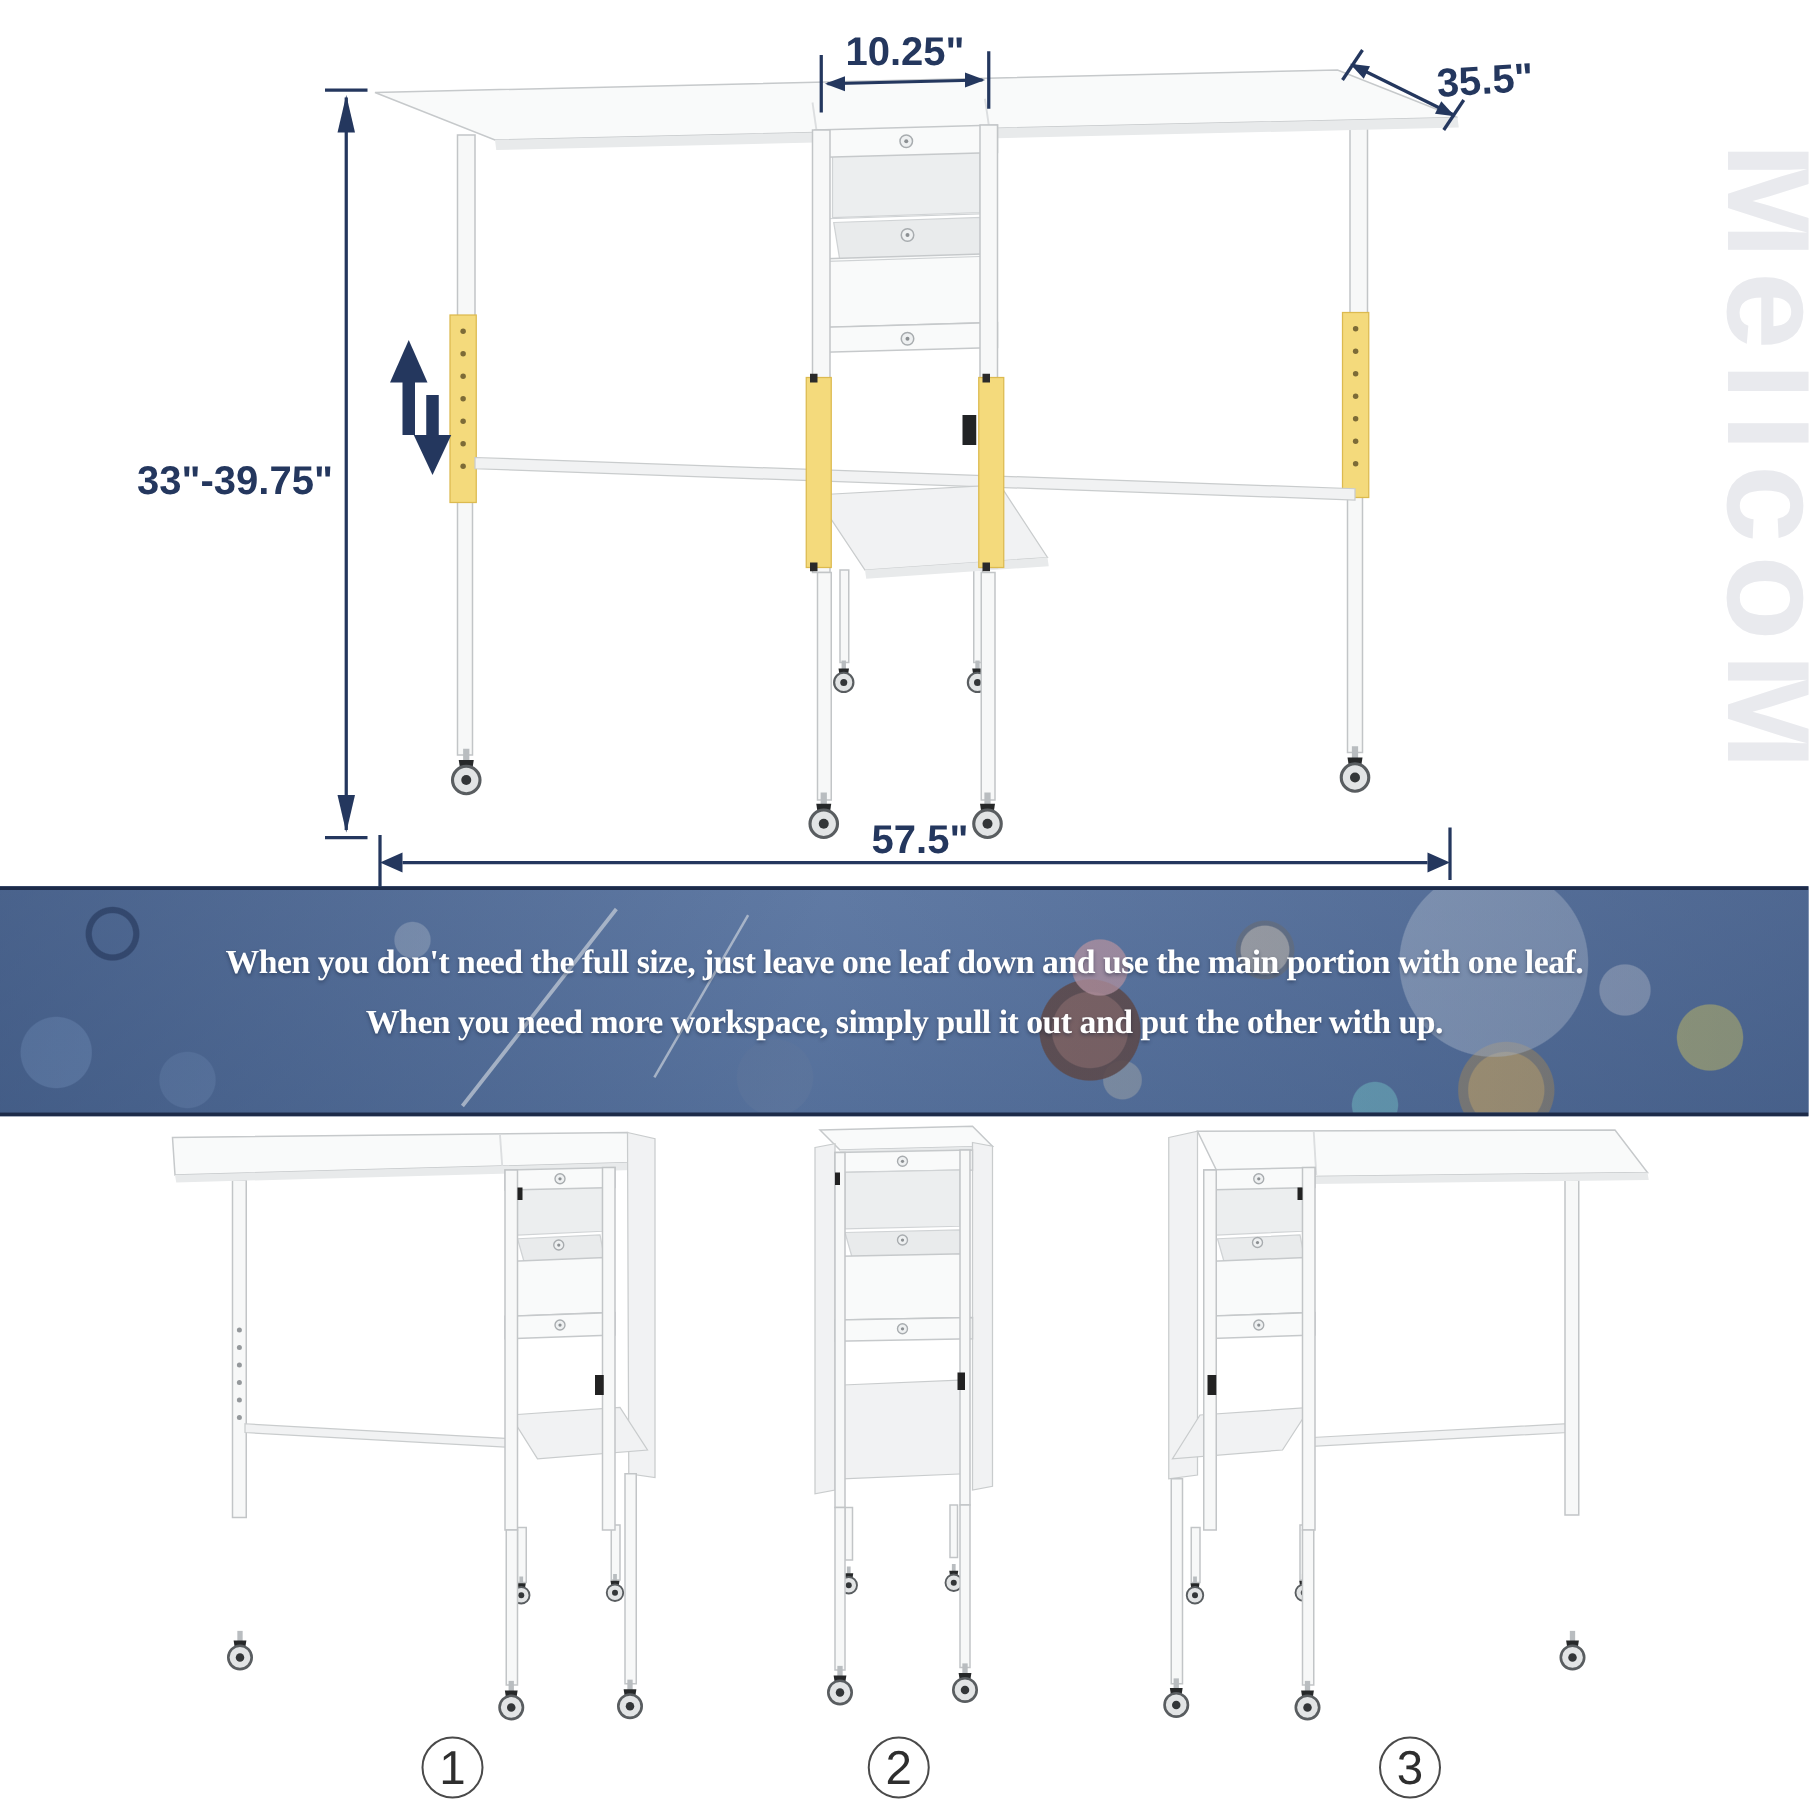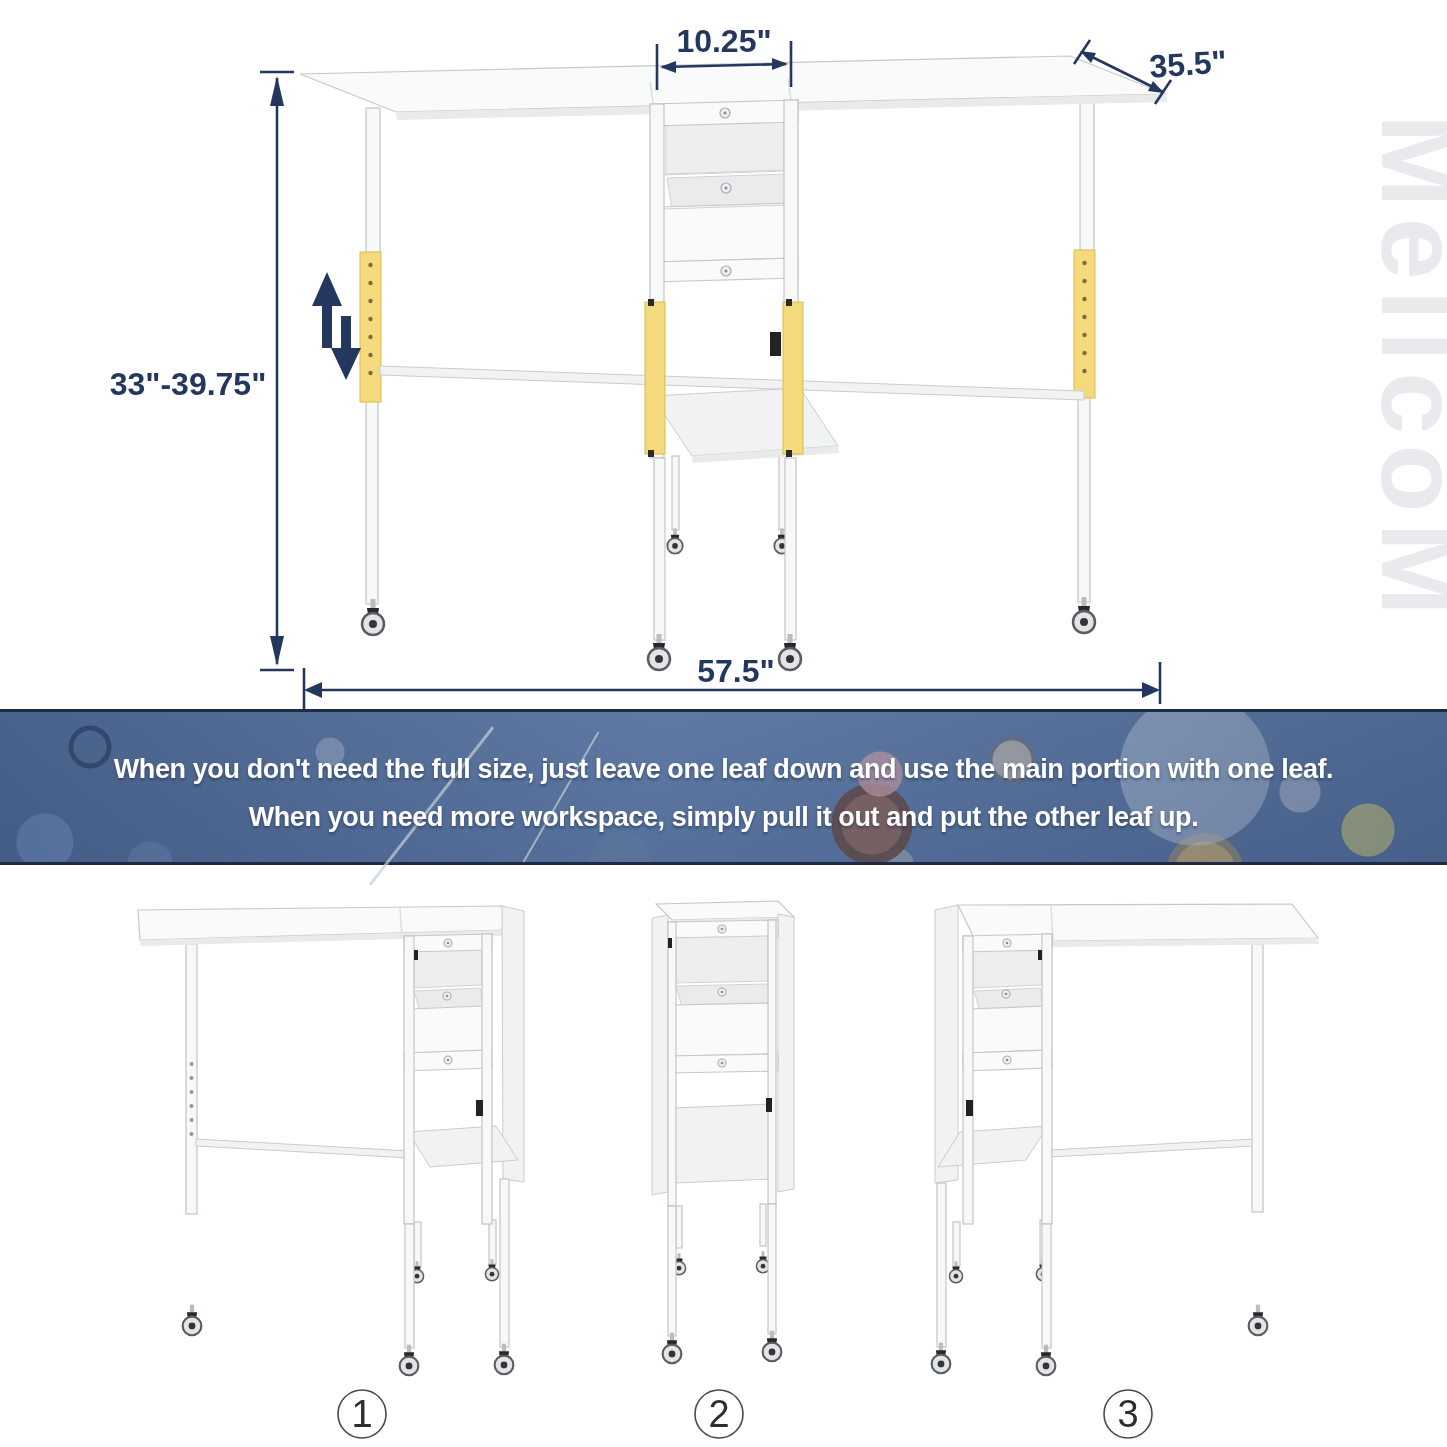--- a/index.html
+++ b/index.html
@@ -27,40 +27,41 @@
   .edge2{fill:#e8eaeb;stroke:none;}
   .seam{stroke:#dcdee0;stroke-width:1.5;}
   .hole{fill:#94989b;}
   .dims line{stroke:#24375e;stroke-width:2.6;}
   .nav,.navf{fill:#24375e;}
   .dim-text{font:700 32px "Liberation Sans",sans-serif;fill:#24375e;text-anchor:middle;}
   .lbl{fill:#ffffff;stroke:#4a4a4a;stroke-width:1.6;}
   .lbl-t{font:400 38px "Liberation Sans",sans-serif;fill:#2e2e2e;text-anchor:middle;}
   
   #banner{
-    position:absolute;left:0;top:709px;width:1447px;height:156px;z-index:2;
+    position:absolute;left:0;top:709px;width:1447px;height:184px;z-index:2;
     box-sizing:border-box;border-top:3px solid #1d2b49;border-bottom:3px solid #1d2b49;
     background-color:#54709c;
     background-image:
       linear-gradient(100deg, rgba(52,75,115,.50), rgba(99,122,160,.22) 45%, rgba(58,80,120,.45)),
       radial-gradient(circle at 880px 62px,  rgba(214,160,165,.75) 0 22px, transparent 23px),
       radial-gradient(circle at 1012px 48px, rgba(203,191,174,.8) 0 19px, rgba(120,110,95,.5) 20px 23px, transparent 24px),
       radial-gradient(circle at 872px 112px, rgba(138,90,74,.9) 0 30px, rgba(96,62,50,.9) 31px 40px, transparent 41px),
       radial-gradient(circle at 898px 152px, rgba(150,160,170,.8) 0 15px, transparent 16px),
       radial-gradient(circle at 1195px 58px,  rgba(225,232,240,.45) 0 75px, transparent 76px),
       radial-gradient(circle at 1205px 160px, rgba(222,178,95,.85) 0 30px, rgba(190,150,80,.6) 31px 38px, transparent 39px),
       radial-gradient(circle at 1100px 172px, rgba(120,200,205,.7) 0 18px, transparent 19px),
       radial-gradient(circle at 1368px 118px, rgba(214,205,110,.8) 0 26px, transparent 27px),
       radial-gradient(circle at 1300px 80px,  rgba(230,230,235,.5) 0 20px, transparent 21px),
       radial-gradient(circle at 90px 35px,  transparent 0 16px, rgba(36,52,86,.8) 17px 21px, transparent 22px),
       radial-gradient(circle at 45px 130px, rgba(125,156,200,.75) 0 28px, transparent 29px),
       radial-gradient(circle at 150px 152px,rgba(109,138,181,.75) 0 22px, transparent 23px),
       radial-gradient(circle at 330px 40px, rgba(200,210,222,.5) 0 14px, transparent 15px),
       radial-gradient(circle at 620px 150px,rgba(90,115,155,.8) 0 30px, transparent 31px),
       linear-gradient(180deg,#5f7aa5,#516d99);
+    font-family: Liberation Serif, serif;
   }
   .needle{position:absolute;background:#c7cfd9;opacity:.7;z-index:1;}
   #needle1{left:430px;top:-6px;width:3px;height:200px;transform:rotate(38deg);}
   #needle2{left:560px;top:10px;width:2px;height:150px;transform:rotate(30deg);}
   #banner-textwrap{position:relative;z-index:3;padding-top:33px;}
   .banner-line{
     width:100%;text-align:center;white-space:nowrap;
     font-weight:700;font-size:27px;letter-spacing:-.4px;line-height:48px;color:#ffffff;
     text-shadow:0 2px 3px rgba(18,28,52,.45);
   }
@@ -208,21 +209,21 @@
         <text x="736" y="682" class="dim-text">57.5"</text>
       </g>
     </g>
   </svg>
 
   <div id="banner">
     <div class="needle" id="needle1"></div>
     <div class="needle" id="needle2"></div>
     <div id="banner-textwrap">
       <div class="banner-line">When you don't need the full size, just leave one leaf down and use the main portion with one leaf.</div>
-      <div class="banner-line">When you need more workspace, simply pull it out and put the other leaf up.</div>
+      <div class="banner-line">When you need more workspace, simply pull it out and put the other with up.</div>
     </div>
   </div>
 
   <svg id="config-svg" width="1447" height="555" viewBox="0 0 1447 555">
     <defs>
       <g id="c2">
         <rect x="-2.5" y="-18" width="5" height="10" fill="#b9bdc0"></rect>
         <path d="M-6,-9 L6,-9 L4,4 L-4,4 Z" fill="#262829"></path>
         <circle cx="0" cy="7" r="11" fill="#e2e4e5" stroke="#595d60" stroke-width="2.5"></circle>
         <circle cx="0" cy="7" r="4" fill="#333638"></circle>

